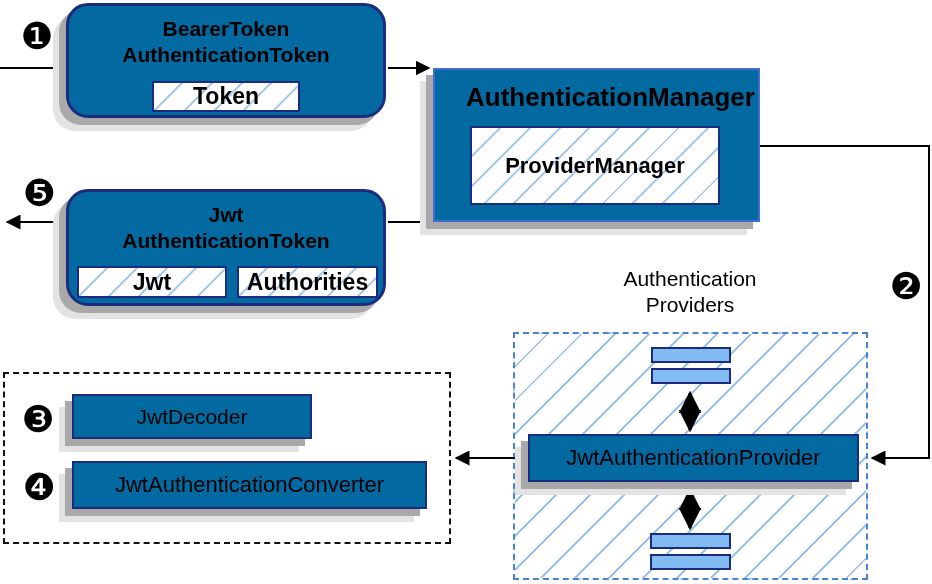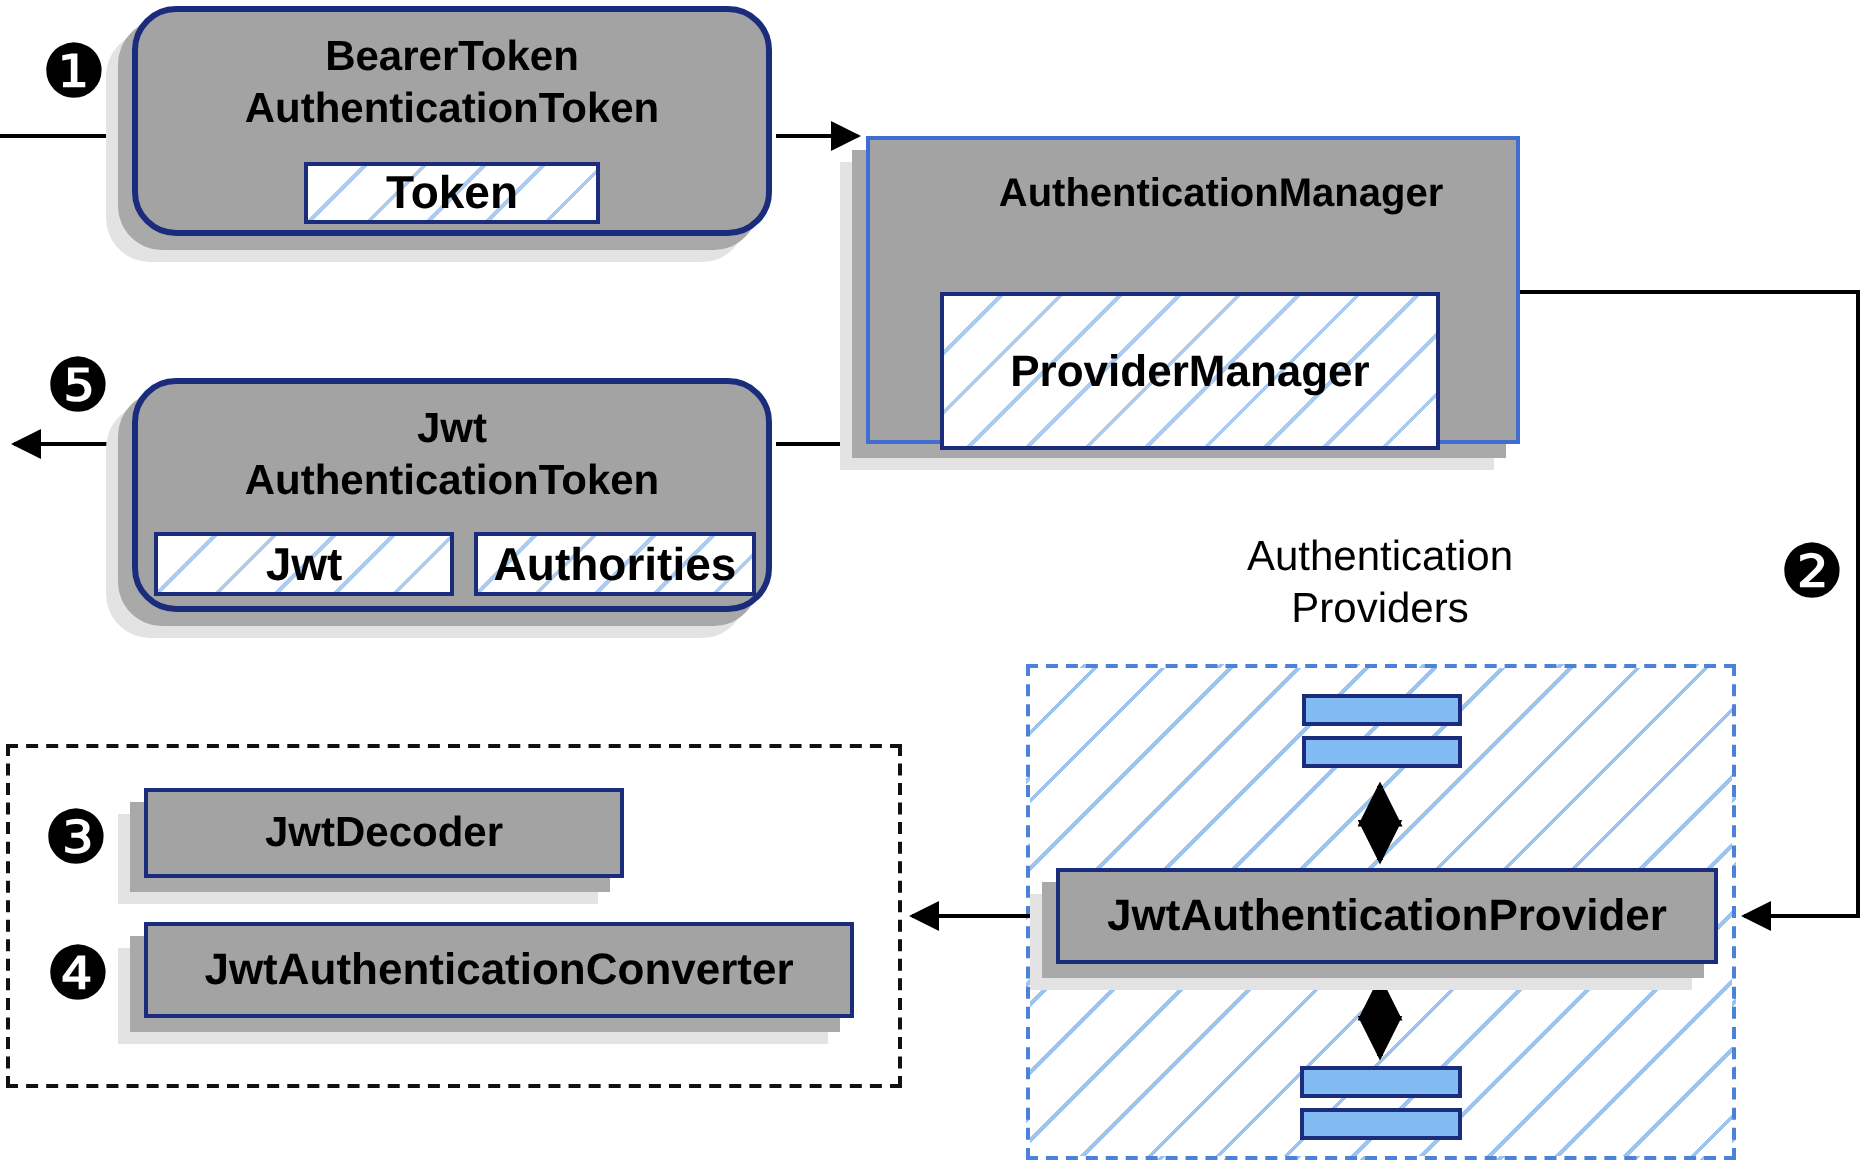--- a/index.html
+++ b/index.html
@@ -11,21 +11,21 @@
     overflow:hidden;
   }
   
   .layer-bg{z-index:0;}
   #wires{position:absolute;left:0;top:0;z-index:1;}
   .node{z-index:2;}
   .badge{z-index:3;}
 
   
   .node{position:absolute;box-sizing:border-box;}
-  .blue-fill{background:#a3a3a3;}
+  .blue-fill{background:#0369a1;}
   .navy-border{border:2px solid #1b2c7d;}
   .shadowed{box-shadow:-7px 7px 0 0 #a9a9a9, -13px 13px 0 0 #e3e3e3;}
   .rounded{border-radius:22px;border-width:3px;}
   .hatch{
     background-color:#ffffff;
     background-image:repeating-linear-gradient(135deg,
       rgba(0,0,0,0) 0px, rgba(0,0,0,0) 19px,
       #abccf0 19px, #abccf0 21px);
   }
   .hatch-big{
@@ -39,21 +39,21 @@
     font-size:21px;line-height:26px;padding-top:10px;
   }
   .inner-box{
     position:absolute;box-sizing:border-box;
     border:2px solid #1b2c7d;
     display:flex;align-items:center;justify-content:center;
     font-weight:bold;font-size:23px;color:#000;
   }
   .label-box{
     display:flex;align-items:center;justify-content:center;
-    font-weight:bold;color:#000;
+    font-weight:normal;color:#000;
   }
   .badge{
     position:absolute;transform:translate(-50%,-50%);
     font-family:"DejaVu Sans",sans-serif;
     font-size:37px;line-height:1;color:#000;
     user-select:none;
   }
   .dashed-black{
     position:absolute;box-sizing:border-box;
     border:2px dashed #111111;background:#ffffff;
@@ -104,22 +104,22 @@
 
   <div class="node blue-fill navy-border rounded shadowed" style="left:66px;top:3px;width:320px;height:115px;">
     <div class="title">
       <div>BearerToken</div>
       <div>AuthenticationToken</div>
     </div>
     <div class="inner-box hatch" style="left:83px;top:75px;width:148px;height:31px;">Token</div>
   </div>
 
   <div class="node blue-fill shadowed" style="left:433px;top:68px;width:327px;height:154px;border:2px solid #3f6ed0;">
-    <div class="title" style="font-size:20px;padding-top:14px;margin-left:28px;">AuthenticationManager</div>
-    <div class="inner-box hatch" style="left:35px;top:56px;width:250px;height:79px;font-size:22px;margin-top:20px;">ProviderManager</div>
+    <div class="title" style="font-size:26px;padding-top:14px;margin-left:28px;">AuthenticationManager</div>
+    <div class="inner-box hatch" style="left:35px;top:56px;width:250px;height:79px;font-size:22px;">ProviderManager</div>
   </div>
 
   <div class="node blue-fill navy-border rounded shadowed" style="left:66px;top:160px;width:320px;height:117px;margin-top:29px;">
     <div class="title">
       <div>Jwt</div>
       <div>AuthenticationToken</div>
     </div>
     <div class="inner-box hatch" style="left:8px;top:74px;width:150px;height:32px;">Jwt</div>
     <div class="inner-box hatch" style="left:168px;top:74px;width:141px;height:32px;">Authorities</div>
   </div>

